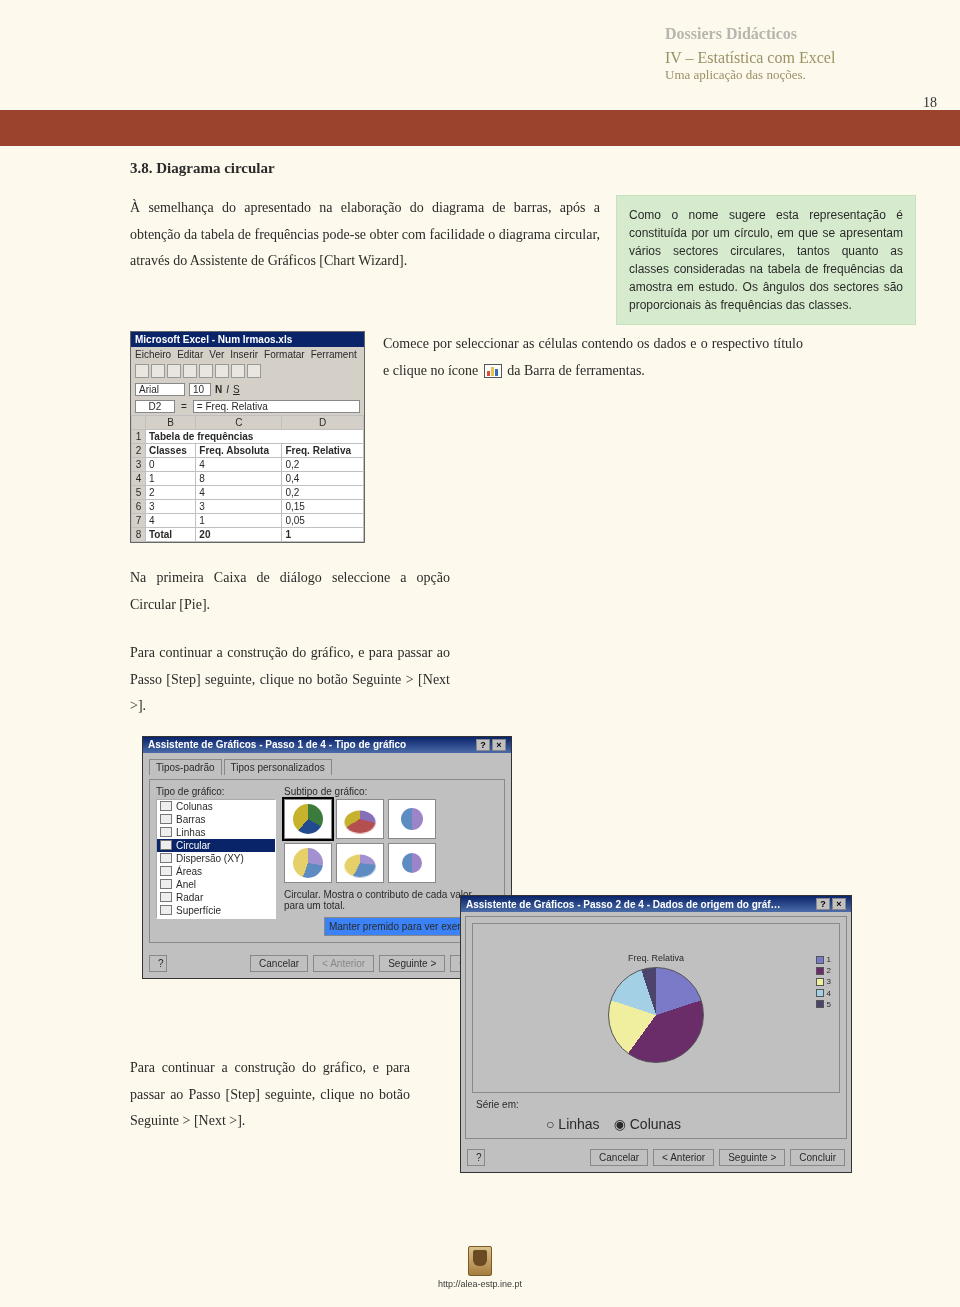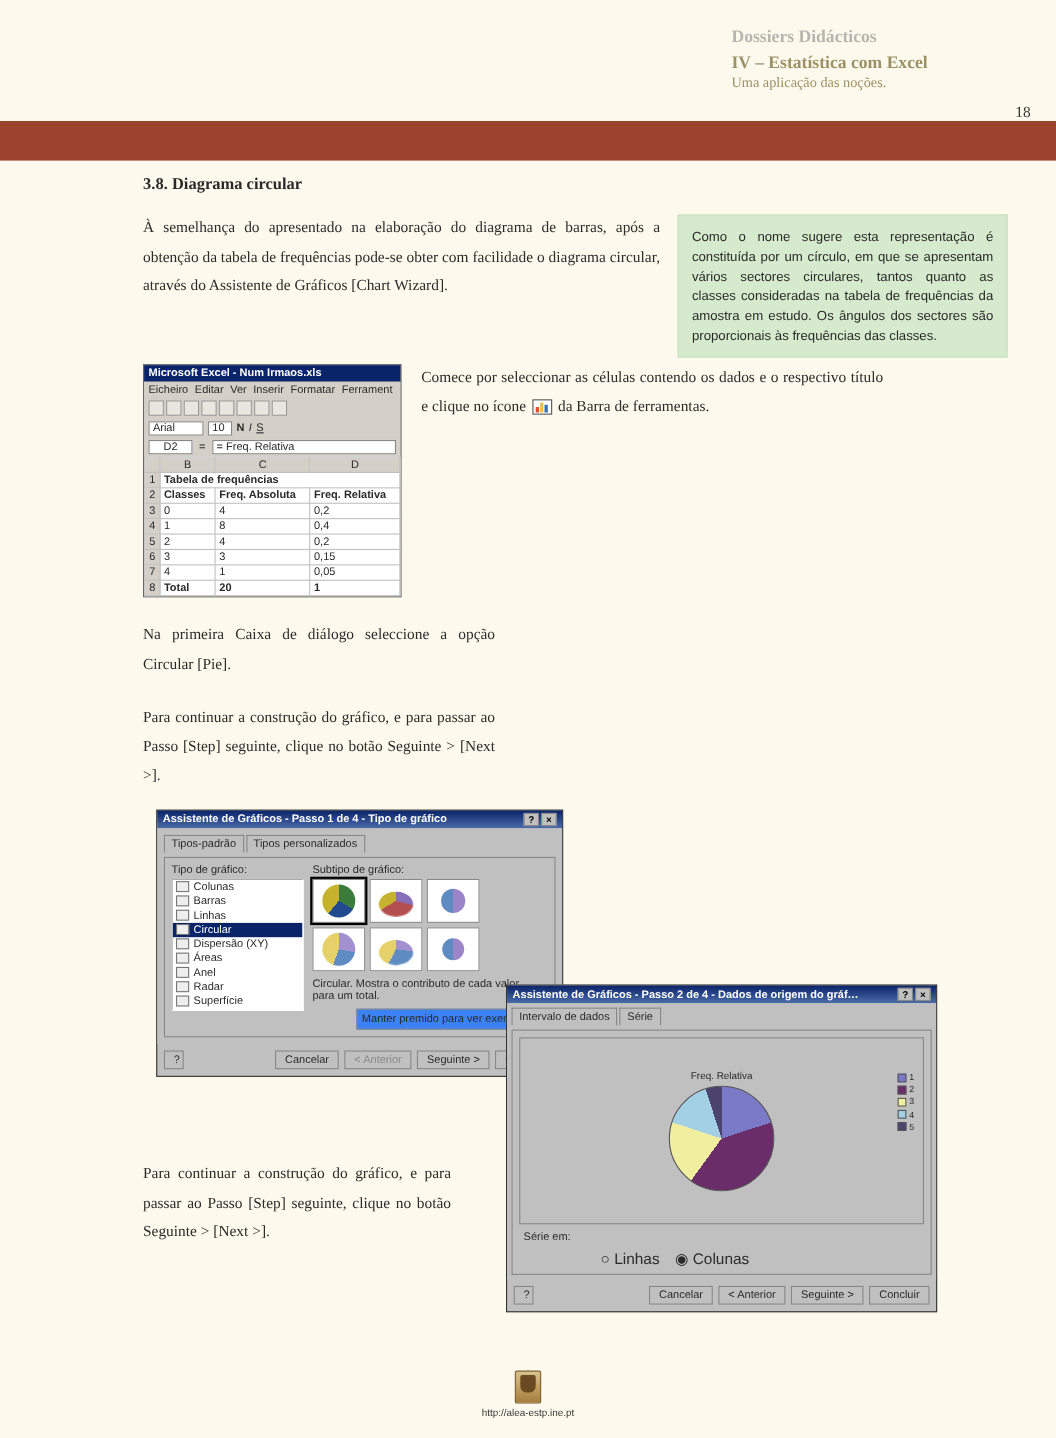--- a/index.html
+++ b/index.html
@@ -29,21 +29,21 @@
   }
   .header-gray {
     color: #b6b5af;
     font-size: 16px;
     font-weight: bold;
     margin-bottom: 6px;
   }
   .header-olive {
     color: #9a9266;
     font-size: 16px;
-    font-weight: bold;
+    font-weight: normal;
   }
   .header-sub {
     color: #9a9266;
     font-size: 13px;
   }
   .page-no {
     position: absolute;
     top: 95px;
     right: 23px;
     font-size: 14px;
@@ -432,24 +432,20 @@
 
 <div class="wizard2" style="top:895px;left:460px">
   <div class="wiz-title">
     <span>Assistente de Gráficos - Passo 2 de 4 - Dados de origem do gráf…</span>
     <span style="display:flex;gap:2px">
       <span class="closex">?</span>
       <span class="closex">×</span>
     </span>
   </div>
   <div class="wiz-body" style="padding:4px">
-    <div class="tabs">
-      <div class="tab active">Intervalo de dados</div>
-      <div class="tab">Série</div>
-    </div>
     <div class="tab-body" style="padding:0">
       <div class="preview-area">
         <div class="preview-title">Freq. Relativa</div>
         <div class="pie-big"></div>
         <div class="legend">
           <div>
               <span class="sw" style="background:#7a7ac9"></span>
               <span>1</span>
             </div>
           <div>

